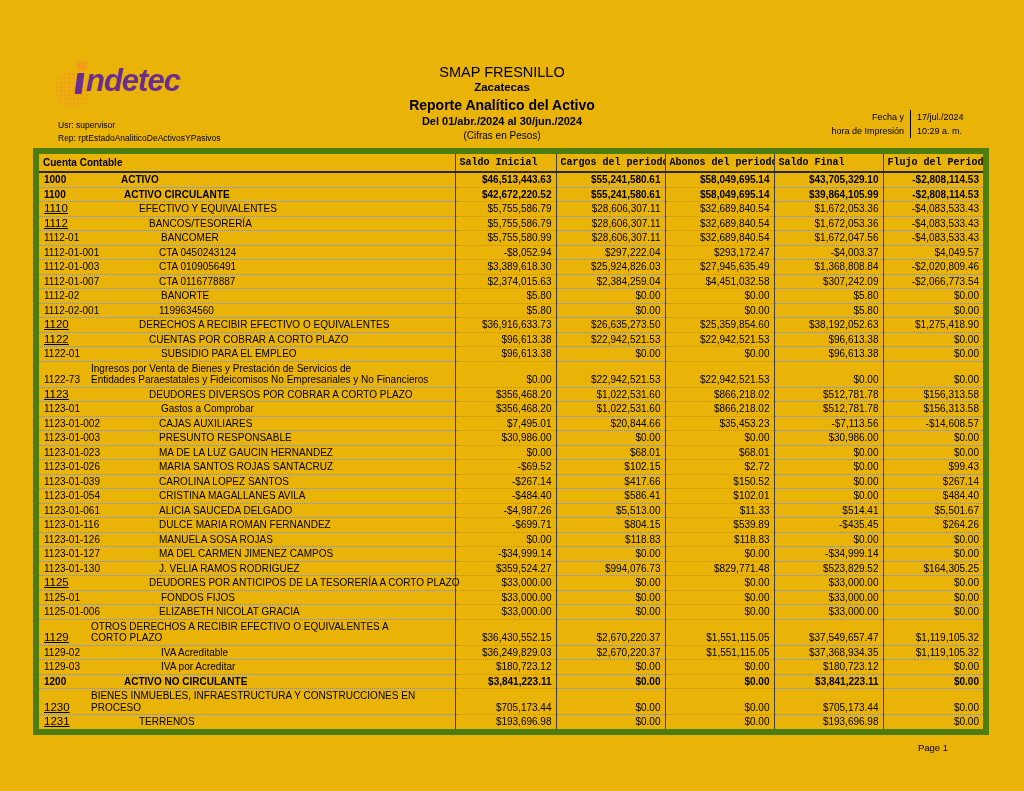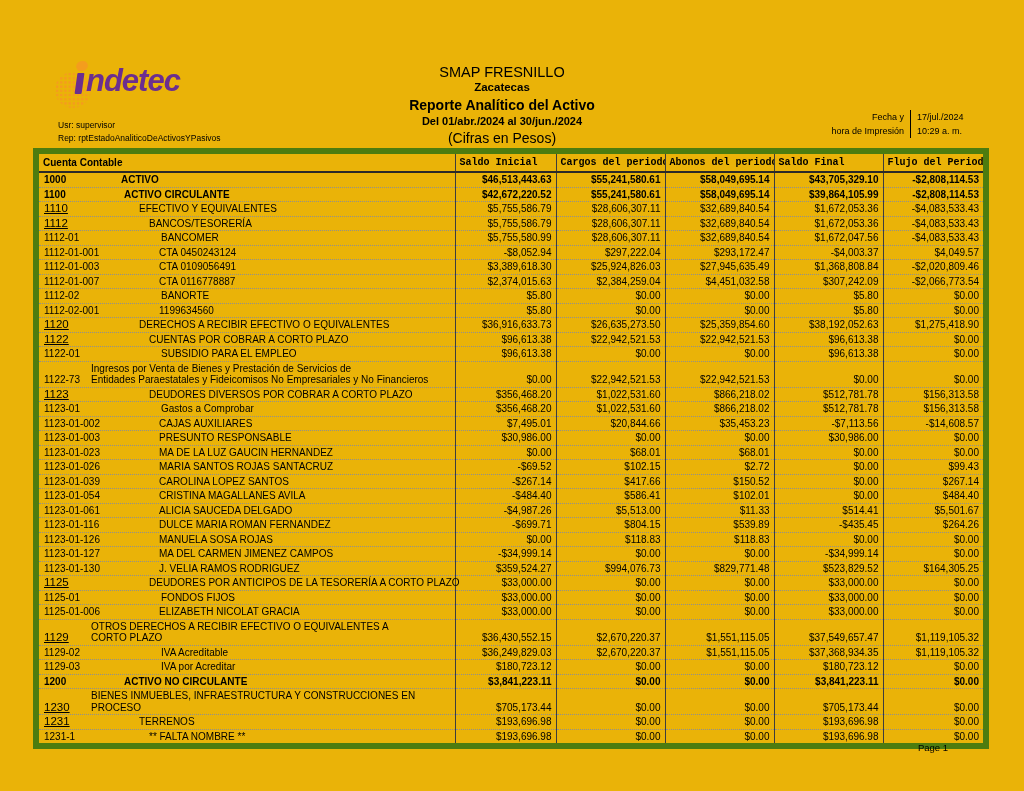--- a/index.html
+++ b/index.html
@@ -23,21 +23,21 @@
     color:#6b2e8f;letter-spacing:-1px;}
   
   .meta{position:absolute;left:58px;font-size:8.5px;}
   .meta1{top:120px;} .meta2{top:133px;}
   
   .titles{position:absolute;left:302px;top:64px;width:400px;text-align:center;line-height:1.15;}
   .t1{font-size:14.5px;font-weight:normal;}
   .t2{font-size:11.5px;font-weight:bold;}
   .t3{font-size:14px;font-weight:bold;margin-top:3px;}
   .t4{font-size:11px;font-weight:bold;margin-top:2px;}
-  .t5{font-size:14px;margin-top:2px;}
+  .t5{font-size:10px;margin-top:2px;}
   
   .datebox{position:absolute;left:778px;top:110px;display:flex;font-size:9px;line-height:14px;}
   .dlabels{width:126px;text-align:right;padding-right:6px;}
   .dsep{border-left:1px solid #000;}
   .dvals{padding-left:6px;text-align:left;}
   
   table.report{
     position:absolute;left:33px;top:148px;width:950px;
     border-collapse:collapse;table-layout:fixed;
     border:6px solid #4d7c0f;
@@ -599,31 +599,18 @@
               <span class="code big">1231</span>
               <div class="name">TERRENOS</div>
             </div>
           </td>
           <td class="num">$193,696.98</td>
           <td class="num">$0.00</td>
           <td class="num">$0.00</td>
           <td class="num">$193,696.98</td>
           <td class="num">$0.00</td>
         </tr>
-        <tr>
-          <td class="cuenta lvl4">
-            <div class="cwrap">
-              <span class="code">1231-1</span>
-              <div class="name">** FALTA NOMBRE **</div>
-            </div>
-          </td>
-          <td class="num">$193,696.98</td>
-          <td class="num">$0.00</td>
-          <td class="num">$0.00</td>
-          <td class="num">$193,696.98</td>
-          <td class="num">$0.00</td>
-        </tr>
       </tbody>
   </table>
 
   <div class="pageno">Page 1</div>
 
 </div>
 
 </body></html>

